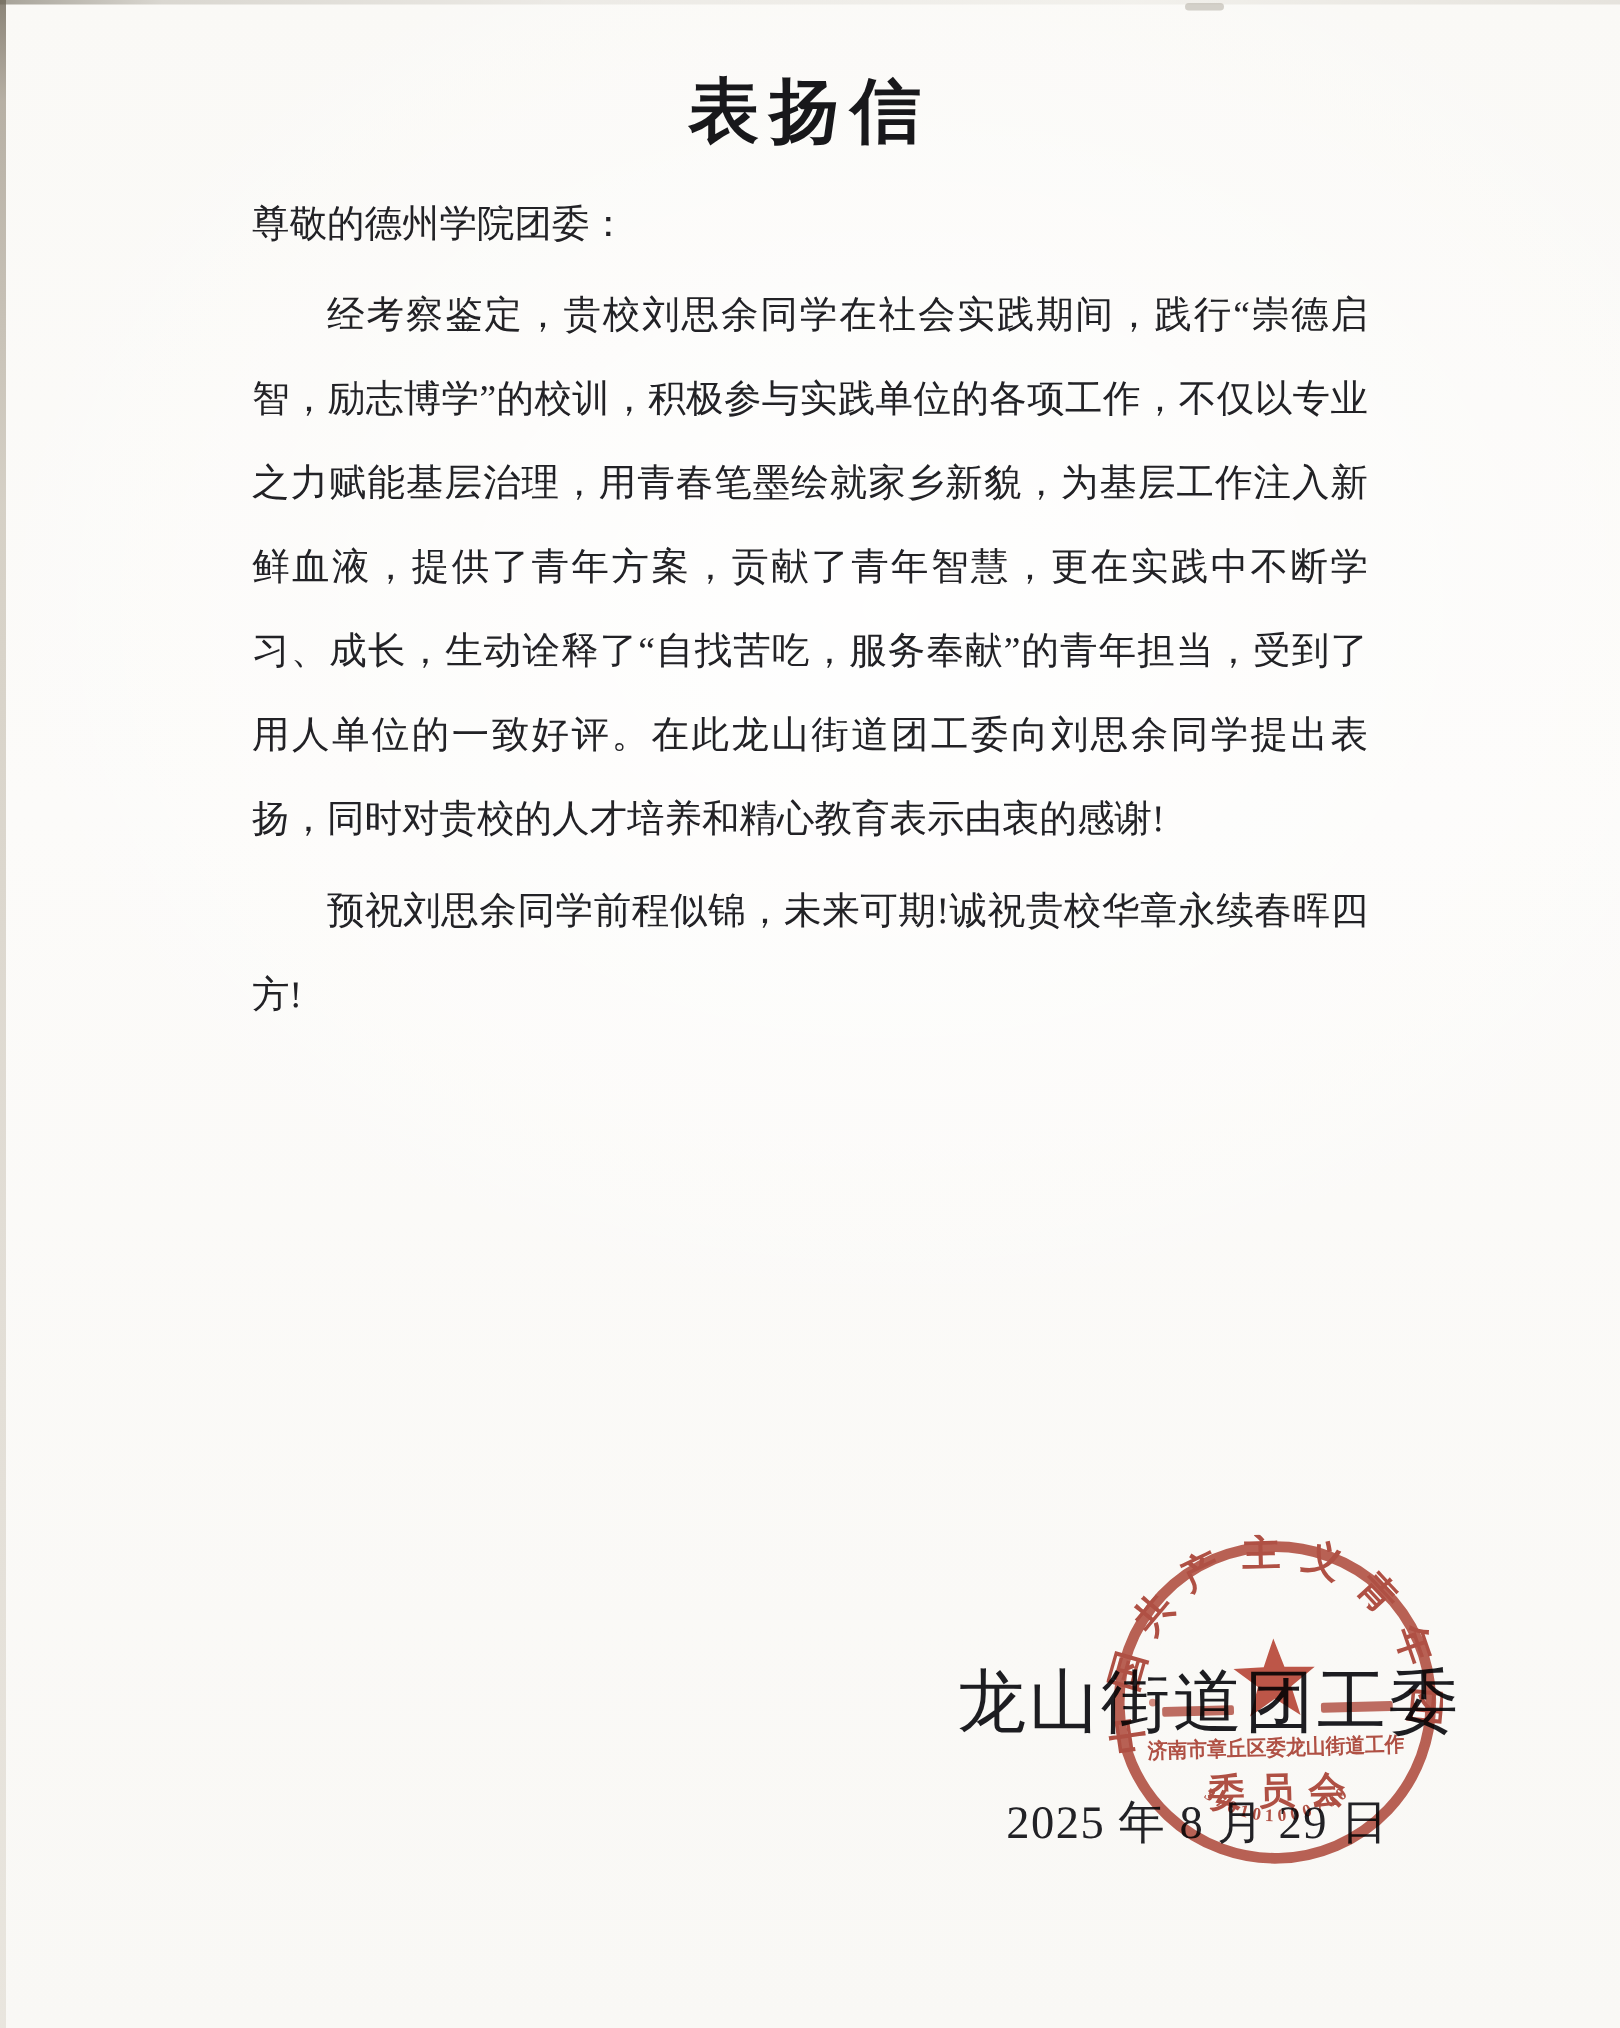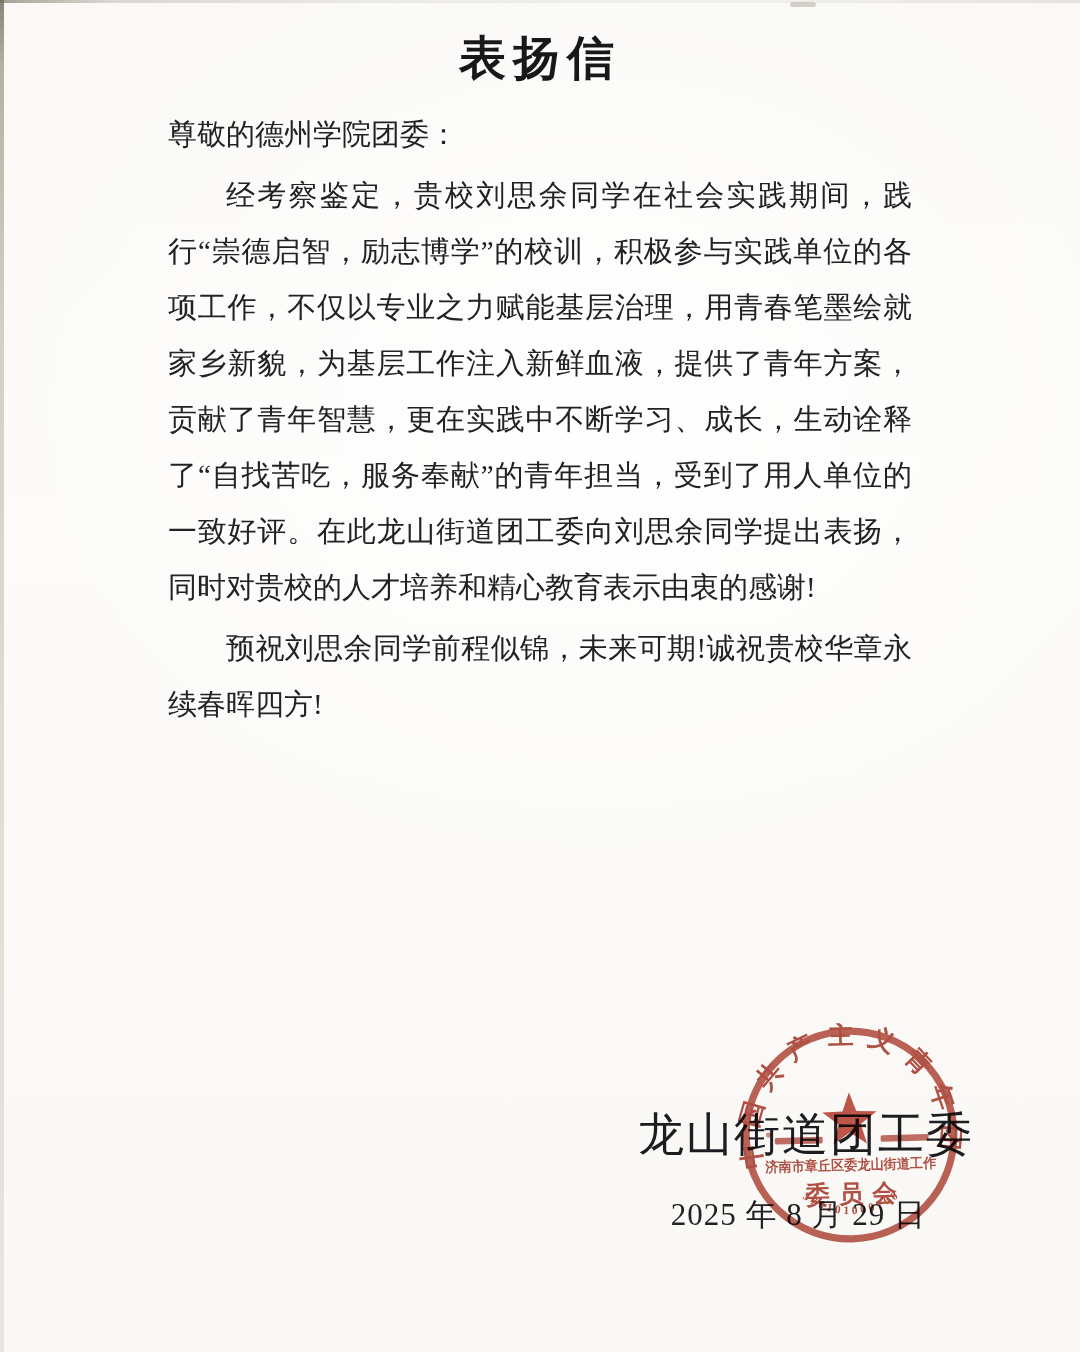--- a/index.html
+++ b/index.html
@@ -27,33 +27,33 @@
     position: absolute; top: 0; left: 0; width: 100%; height: 3px;
     background: linear-gradient(90deg, #6e6859, #c4c0b7 10%, #e3e0da 35%, #eceae4 70%, #d8d4cc 100%);
     opacity: .6;
   }
   .speck-top {
     position: absolute; left: 790px; top: 2px; width: 26px; height: 5px;
     background: #b9b4aa; border-radius: 3px; opacity: .6;
   }
 
   .title {
-    margin: 0; padding-top: 32px;
+    margin: 16px; padding-top: 32px;
     text-align: center;
     font-family: "Liberation Sans", "DejaVu Sans", sans-serif;
     font-weight: 700;
     font-size: 47px;
     line-height: 52px;
     letter-spacing: 7px;
     color: #18181b;
   }
 
   .letter-body {
     margin: 22px 168px 0 168px;
-    font-size: 29px;
+    font-size: 25px;
     line-height: 56px;
     text-align: justify;
     text-justify: inter-character;
     color: #222226;
   }
   .letter-body p { margin: 0 0 5px 0; }
   .p-indent { text-indent: 2em; }
 
   .signature {
     position: absolute;

